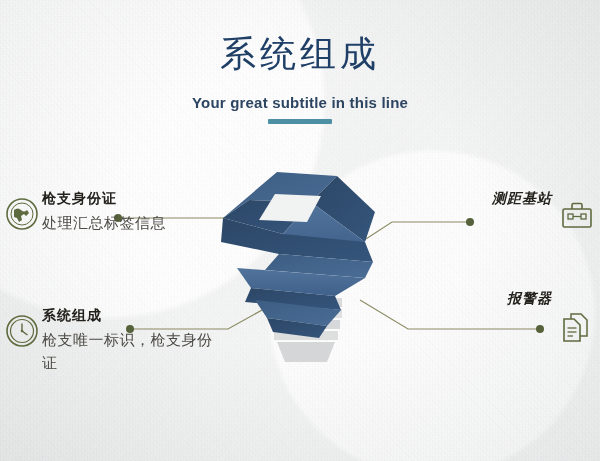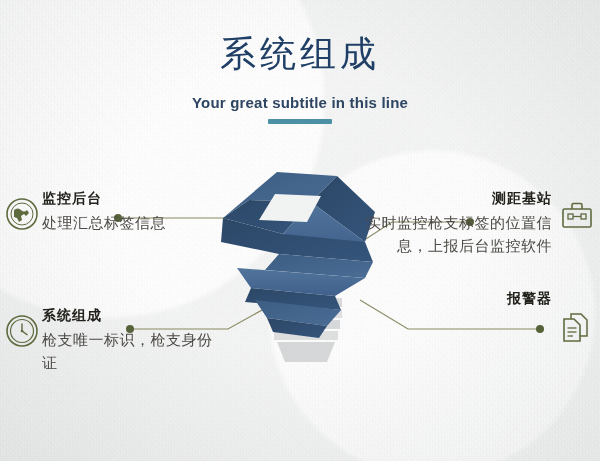--- a/index.html
+++ b/index.html
@@ -74,21 +74,21 @@
 
   
   #c-monitor{left:42px;top:190px;width:200px;}
   #i-monitor{left:5px;top:197px;}
   #c-tag{left:42px;top:307px;width:185px;}
   #i-tag{left:5px;top:314px;}
   #c-station{right:48px;top:190px;width:215px;}
   #i-station{right:6px;top:198px;}
   #c-alarm{right:48px;top:290px;width:200px;}
   #i-alarm{right:8px;top:310px;}
-  .right-callout{position:absolute;}
+  .right-callout{position:absolute;font-style:italic;}
 </style>
 </head>
 <body>
 
 <div id="stage">
   <div id="noise"></div>
   <div id="vignette"></div>
 
   <div class="header">
     <h1 class="title">系统组成</h1>
@@ -159,21 +159,21 @@
   </div>
 
   <div class="icon-box" id="i-monitor">
     <svg viewBox="0 0 34 34">
       <circle cx="17" cy="17" r="15" fill="none" stroke="#5d6b3f" stroke-width="1.6"></circle>
       <circle cx="17" cy="17" r="11" fill="none" stroke="#5d6b3f" stroke-width="1"></circle>
       <path d="M9 13 q4 -3 7 0 q3 3 6 0 l2 3 -3 3 -2 -2 -3 2 1 4 -3 2 -2 -4 -3 -1 z" fill="#5d6b3f"></path>
     </svg>
   </div>
   <div class="callout left-callout" id="c-monitor">
-    <div class="heading">监控后台</div>
+    <div class="heading">枪支身份证</div>
     <div class="body">处理汇总标签信息</div>
   </div>
 
   <div class="icon-box" id="i-tag">
     <svg viewBox="0 0 34 34">
       <circle cx="17" cy="17" r="15" fill="none" stroke="#5d6b3f" stroke-width="1.6"></circle>
       <circle cx="17" cy="17" r="11.5" fill="none" stroke="#5d6b3f" stroke-width="1.2"></circle>
       <line x1="17" y1="17" x2="17" y2="9.5" stroke="#5d6b3f" stroke-width="1.4"></line>
       <line x1="17" y1="17" x2="22.5" y2="21" stroke="#5d6b3f" stroke-width="1.4"></line>
       <circle cx="17" cy="17" r="1.3" fill="#5d6b3f"></circle>
@@ -188,21 +188,20 @@
     <svg viewBox="0 0 34 34">
       <rect x="3" y="11" width="28" height="18" rx="1.5" fill="none" stroke="#5d6b3f" stroke-width="1.6"></rect>
       <path d="M12 11 V7 a1.5 1.5 0 0 1 1.5 -1.5 h7 a1.5 1.5 0 0 1 1.5 1.5 V11" fill="none" stroke="#5d6b3f" stroke-width="1.6"></path>
       <rect x="8" y="16" width="5" height="5" fill="none" stroke="#5d6b3f" stroke-width="1.3"></rect>
       <rect x="21" y="16" width="5" height="5" fill="none" stroke="#5d6b3f" stroke-width="1.3"></rect>
       <line x1="13" y1="18.5" x2="21" y2="18.5" stroke="#5d6b3f" stroke-width="1.3"></line>
     </svg>
   </div>
   <div class="callout right-callout" id="c-station">
     <div class="heading">测距基站</div>
-    <div class="body">实时监控枪支标签的位置信息，上报后台监控软件</div>
   </div>
 
   <div class="icon-box" id="i-alarm">
     <svg viewBox="0 0 34 34">
       <path d="M13 4 h10 l6 6 v16 h-16 z" fill="none" stroke="#5d6b3f" stroke-width="1.5"></path>
       <path d="M6 9 h10 l6 6 v16 h-16 z" fill="#f0f1f1" stroke="#5d6b3f" stroke-width="1.6"></path>
       <line x1="9.5" y1="18" x2="18.5" y2="18" stroke="#5d6b3f" stroke-width="1.3"></line>
       <line x1="9.5" y1="22" x2="18.5" y2="22" stroke="#5d6b3f" stroke-width="1.3"></line>
       <line x1="9.5" y1="26" x2="15" y2="26" stroke="#5d6b3f" stroke-width="1.3"></line>
     </svg>

